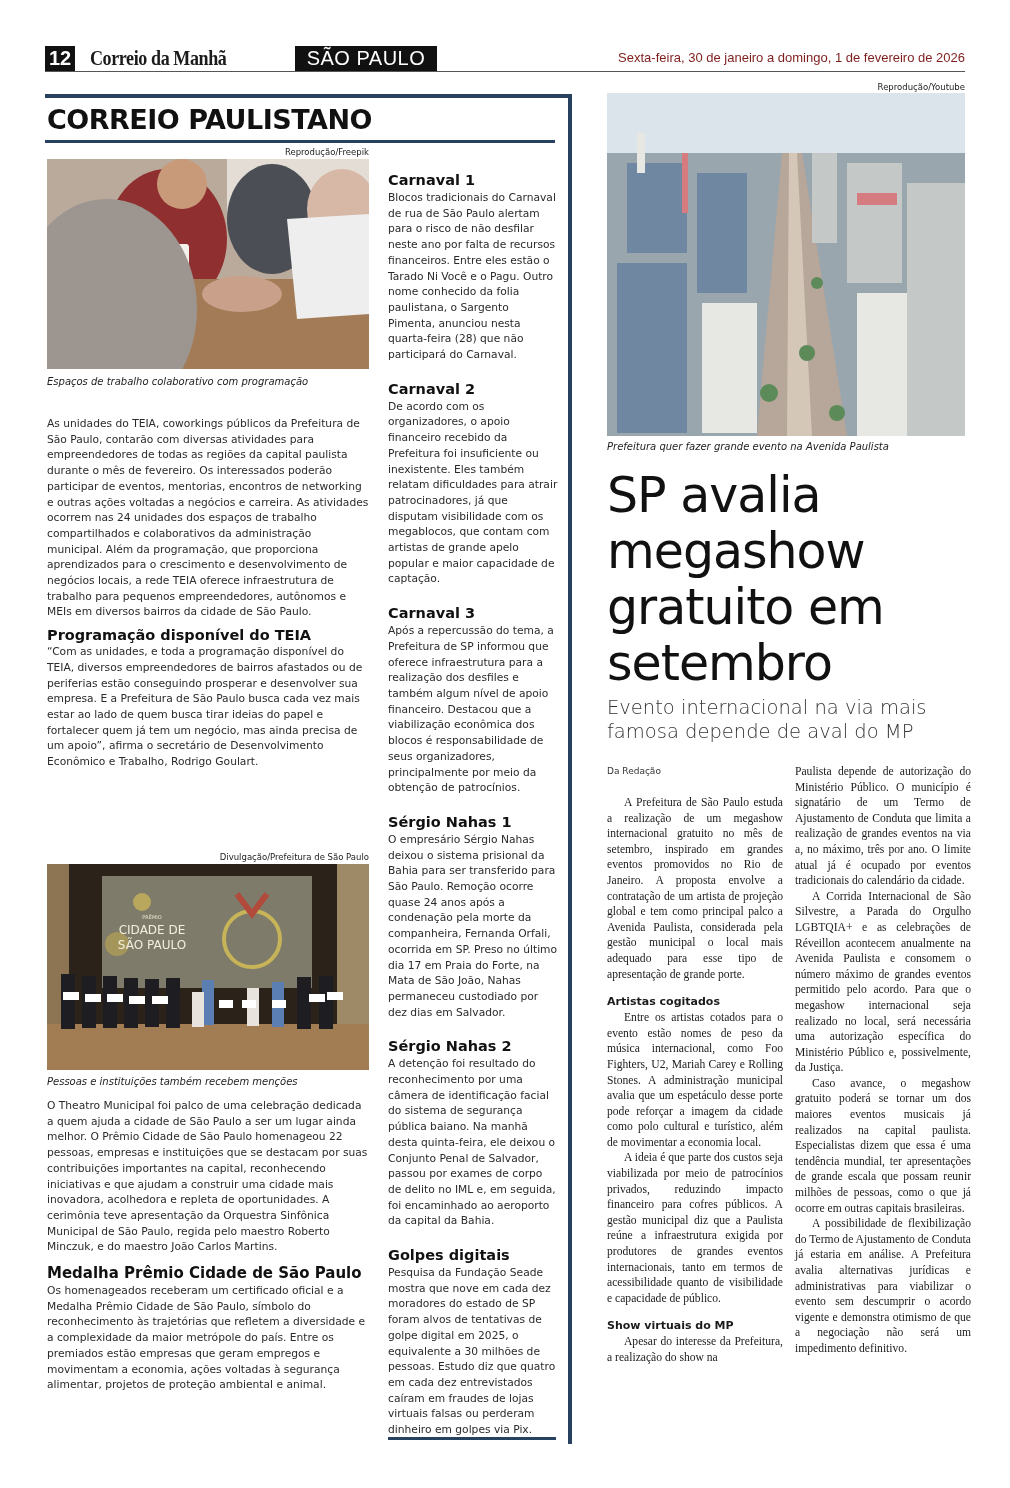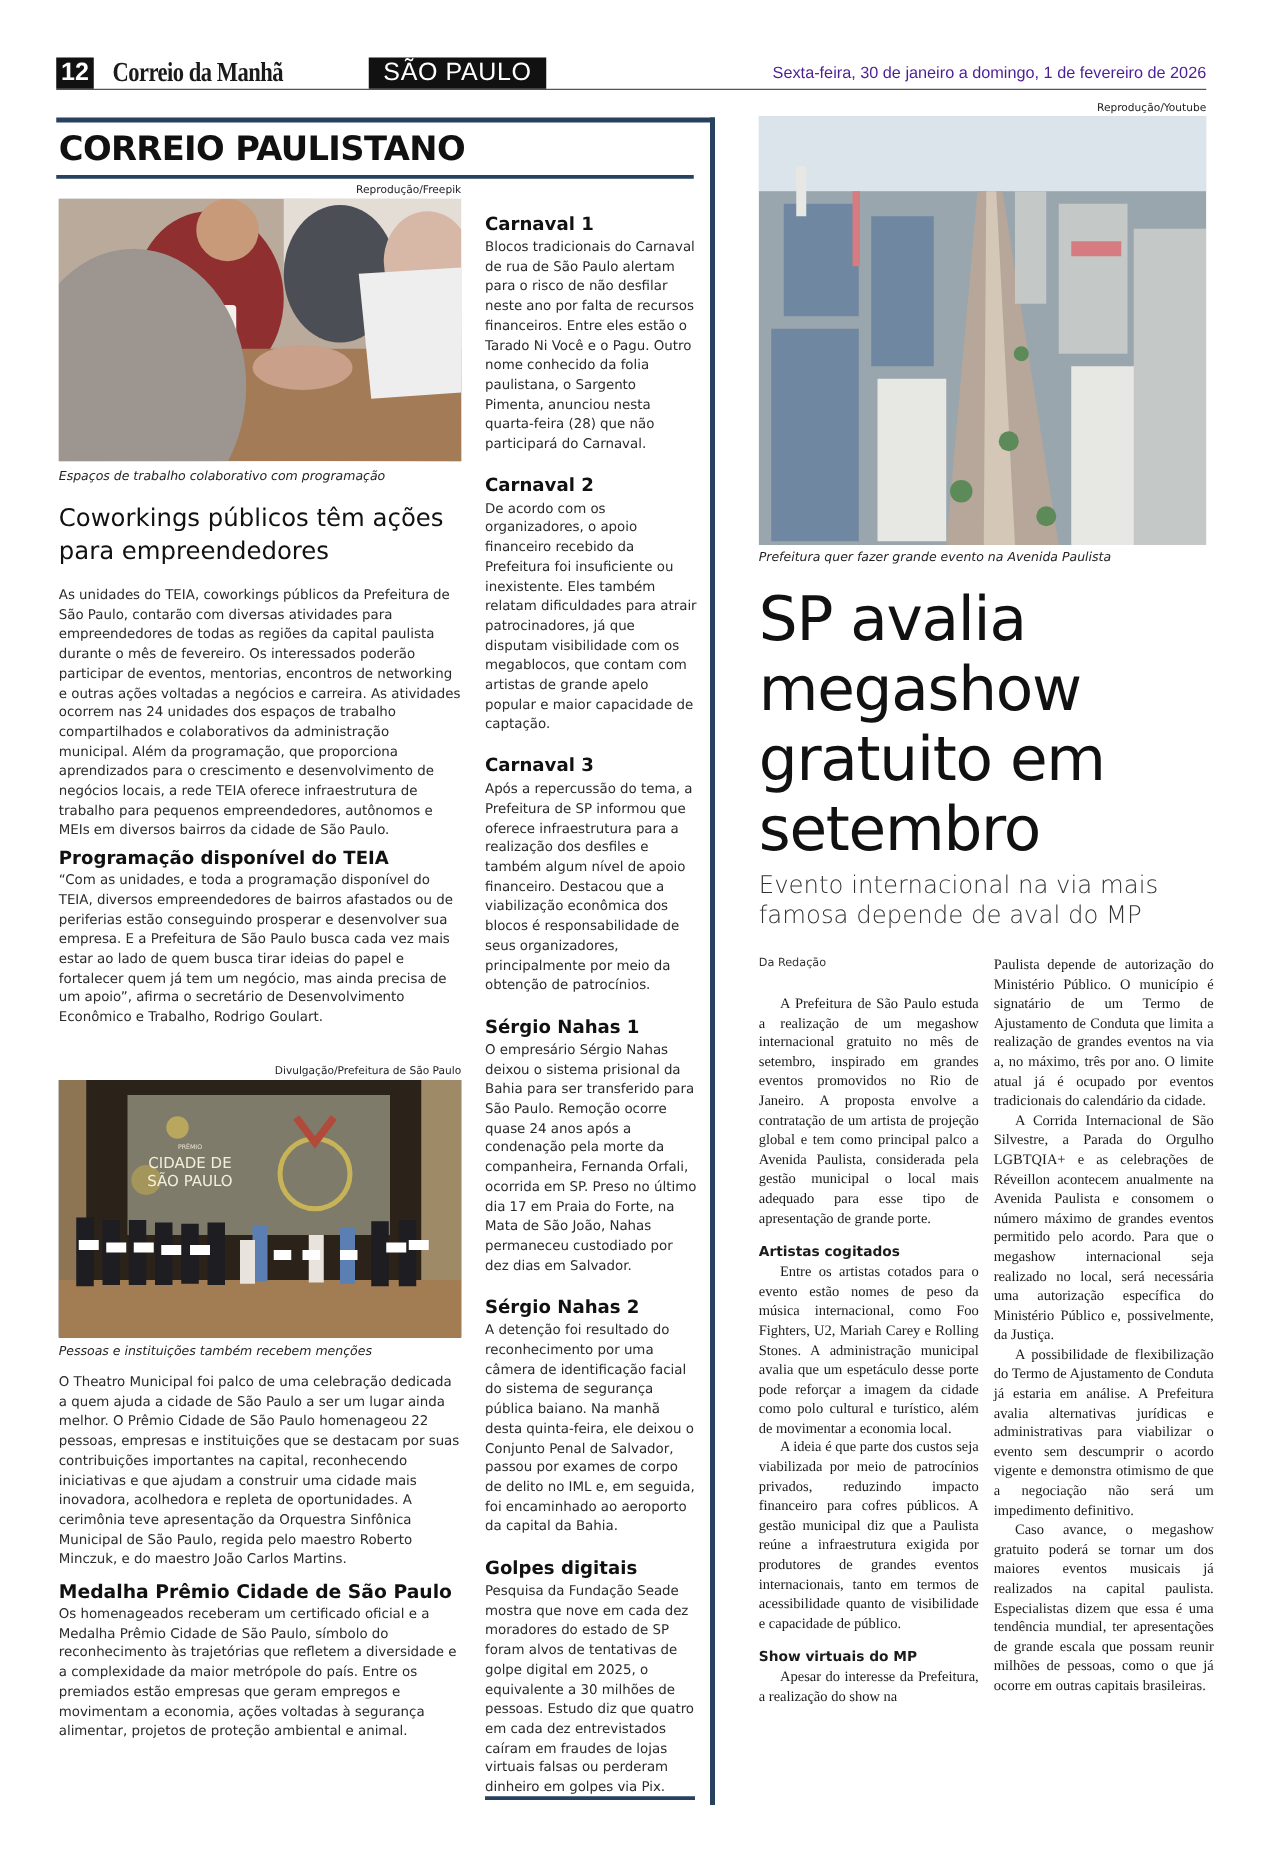--- a/index.html
+++ b/index.html
@@ -7,21 +7,21 @@
   body { position: relative; font-family: "DejaVu Sans", "Liberation Sans", sans-serif; color: #1b1b1b; }
 
   
   .masthead { position: absolute; left: 45px; top: 44px; width: 920px; height: 28px; border-bottom: 1px solid #555; }
   .page-num { position: absolute; left: 0; top: 2px; width: 30px; height: 25px; background: #111; color: #fff;
     font-family: "Liberation Sans", sans-serif; font-weight: bold; font-size: 20px; line-height: 25px; text-align: center; }
   .paper-name { position: absolute; left: 45px; top: 2px; font-family: "Liberation Serif", serif; font-weight: bold;
     font-size: 22px; line-height: 24px; letter-spacing: -0.5px; transform: scaleX(0.82); transform-origin: left; }
   .section-tag { position: absolute; left: 250px; top: 2px; width: 142px; height: 25px; background: #111; color: #fff;
     font-family: "Liberation Sans", sans-serif; font-size: 20px; line-height: 25px; text-align: center; letter-spacing: 0.5px; }
-  .issue-date { position: absolute; right: 0; top: 6px; font-family: "Liberation Sans", sans-serif; font-size: 13px; color: #4c1d95; }
+  .issue-date { position: absolute; right: 0; top: 6px; font-family: "Liberation Sans", sans-serif; font-size: 13px; color: #7f1d1d; }
 
   
   .cp-box { position: absolute; left: 45px; top: 94px; width: 527px; height: 1350px;
     border-top: 4px solid #27415e; border-right: 4px solid #27415e; }
   .cp-title { position: absolute; left: 47px; top: 104px; font-family: "DejaVu Sans", sans-serif; font-weight: bold;
     font-size: 27px; letter-spacing: -0.5px; color: #111; }
   .cp-title-rule { position: absolute; left: 45px; top: 140px; width: 510px; height: 3px; background: #27415e; }
 
   .credit { position: absolute; font-size: 8.5px; color: #222; text-align: right; }
   .photo { position: absolute; overflow: hidden; }
@@ -79,21 +79,20 @@
     <rect x="80" y="120" width="250" height="90" fill="#a37b56"></rect>
     <polygon points="240,60 322,55 322,155 250,160" fill="#eeeeee"></polygon>
     <rect x="108" y="85" width="34" height="40" rx="3" fill="#f4f1ec"></rect>
     <ellipse cx="60" cy="150" rx="90" ry="110" fill="#9d958f"></ellipse>
     <ellipse cx="195" cy="135" rx="40" ry="18" fill="#c9a089"></ellipse>
   </svg>
 </div>
 <div class="caption" style="left:47px; top:376px;">Espaços de trabalho colaborativo com programação</div>
 
 <div class="col-left" style="top:402px;">
-  <h3 class="headline-md">Coworkings públicos têm ações para empreendedores</h3>
   <p class="body-sans" style="margin-top:14px;">As unidades do TEIA, coworkings públicos da Prefeitura de São Paulo, contarão com diversas atividades para empreendedores de todas as regiões da capital paulista durante o mês de fevereiro. Os interessados poderão participar de eventos, mentorias, encontros de networking e outras ações voltadas a negócios e carreira. As atividades ocorrem nas 24 unidades dos espaços de trabalho compartilhados e colaborativos da administração municipal. Além da programação, que proporciona aprendizados para o crescimento e desenvolvimento de negócios locais, a rede TEIA oferece infraestrutura de trabalho para pequenos empreendedores, autônomos e MEIs em diversos bairros da cidade de São Paulo.</p>
   <h4 class="sub-h" style="margin-top:6px;">Programação disponível do TEIA</h4>
   <p class="body-sans">“Com as unidades, e toda a programação disponível do TEIA, diversos empreendedores de bairros afastados ou de periferias estão conseguindo prosperar e desenvolver sua empresa. E a Prefeitura de São Paulo busca cada vez mais estar ao lado de quem busca tirar ideias do papel e fortalecer quem já tem um negócio, mas ainda precisa de um apoio”, afirma o secretário de Desenvolvimento Econômico e Trabalho, Rodrigo Goulart.</p>
 </div>
 
 <div class="credit" style="left:47px; top:852px; width:322px;">Divulgação/Prefeitura de São Paulo</div>
 <div class="photo" style="left:47px; top:864px; width:322px; height:206px; background:#2a2018;">
   <svg width="322" height="206" viewBox="0 0 322 206">
     <rect x="0" y="0" width="322" height="206" fill="#2b221a"></rect>
     <rect x="0" y="0" width="22" height="160" fill="#8d7554"></rect>
@@ -220,15 +219,15 @@
   <h4>Artistas cogitados</h4>
   <p>Entre os artistas cotados para o evento estão nomes de peso da música internacional, como Foo Fighters, U2, Mariah Carey e Rolling Stones. A administração municipal avalia que um espetáculo desse porte pode reforçar a imagem da cidade como polo cultural e turístico, além de movimentar a economia local.</p>
   <p>A ideia é que parte dos custos seja viabilizada por meio de patrocínios privados, reduzindo impacto financeiro para cofres públicos. A gestão municipal diz que a Paulista reúne a infraestrutura exigida por produtores de grandes eventos internacionais, tanto em termos de acessibilidade quanto de visibilidade e capacidade de público.</p>
   <h4>Show virtuais do MP</h4>
   <p>Apesar do interesse da Prefeitura, a realização do show na</p>
 </div>
 
 <div class="serif-col col-b">
   <p class="noindent">Paulista depende de autorização do Ministério Público. O município é signatário de um Termo de Ajustamento de Conduta que limita a realização de grandes eventos na via a, no máximo, três por ano. O limite atual já é ocupado por eventos tradicionais do calendário da cidade.</p>
   <p>A Corrida Internacional de São Silvestre, a Parada do Orgulho LGBTQIA+ e as celebrações de Réveillon acontecem anualmente na Avenida Paulista e consomem o número máximo de grandes eventos permitido pelo acordo. Para que o megashow internacional seja realizado no local, será necessária uma autorização específica do Ministério Público e, possivelmente, da Justiça.</p>
+  <p>Caso avance, o megashow gratuito poderá se tornar um dos maiores eventos musicais já realizados na capital paulista. Especialistas dizem que essa é uma tendência mundial, ter apresentações de grande escala que possam reunir milhões de pessoas, como o que já ocorre em outras capitais brasileiras.</p>
   <p>A possibilidade de flexibilização do Termo de Ajustamento de Conduta já estaria em análise. A Prefeitura avalia alternativas jurídicas e administrativas para viabilizar o evento sem descumprir o acordo vigente e demonstra otimismo de que a negociação não será um impedimento definitivo.</p>
-  <p>Caso avance, o megashow gratuito poderá se tornar um dos maiores eventos musicais já realizados na capital paulista. Especialistas dizem que essa é uma tendência mundial, ter apresentações de grande escala que possam reunir milhões de pessoas, como o que já ocorre em outras capitais brasileiras.</p>
 </div>
 
 </body></html>

